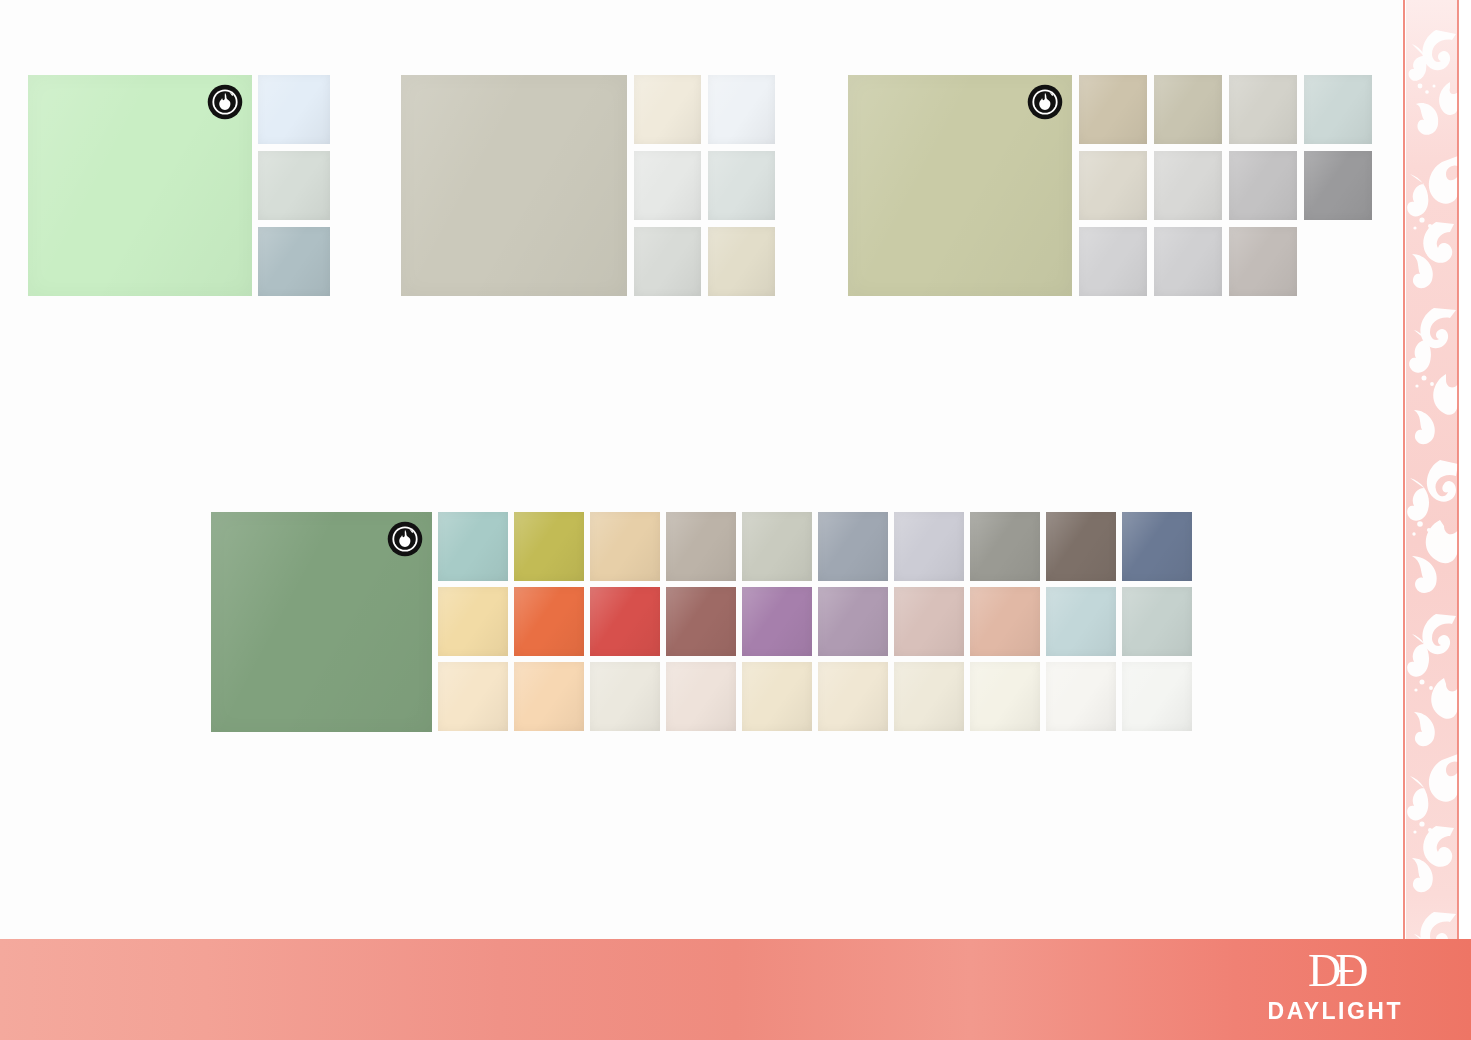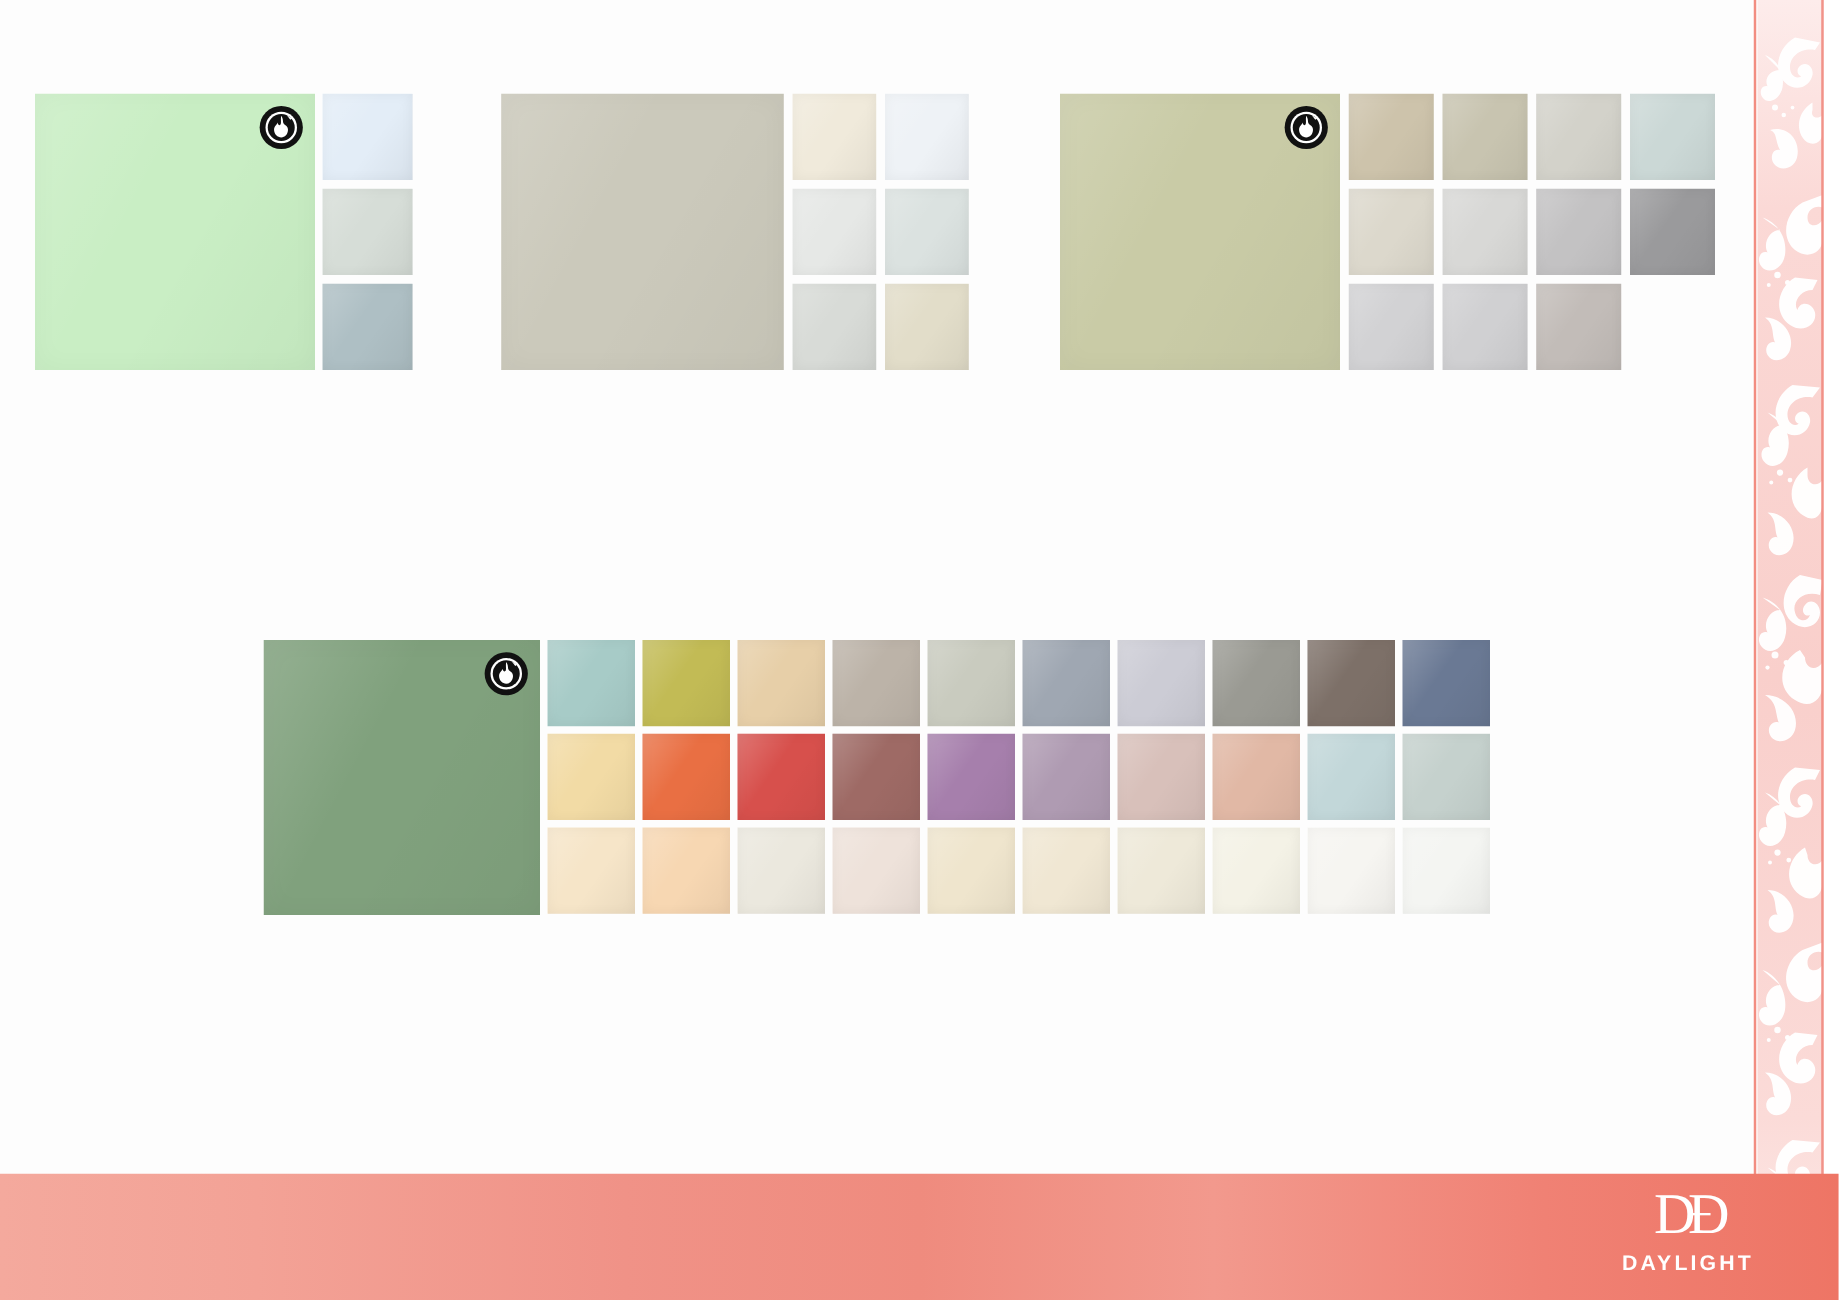--- a/index.html
+++ b/index.html
@@ -153,21 +153,21 @@
     line-height: 46px;
     letter-spacing: -6px;
     font-weight: 400;
     display: block;
     height: 48px;
   }
   #brand-logo .wordmark {
     display: block;
     font-family: "Liberation Sans", sans-serif;
     font-weight: 700;
-    font-size: 17px;
+    font-size: 23px;
     letter-spacing: 2.5px;
     line-height: 26px;
     margin-top: 2px;
   }
 </style>
 </head>
 <body>
 
 <div id="page" style="background: rgb(253, 253, 253);">
 

